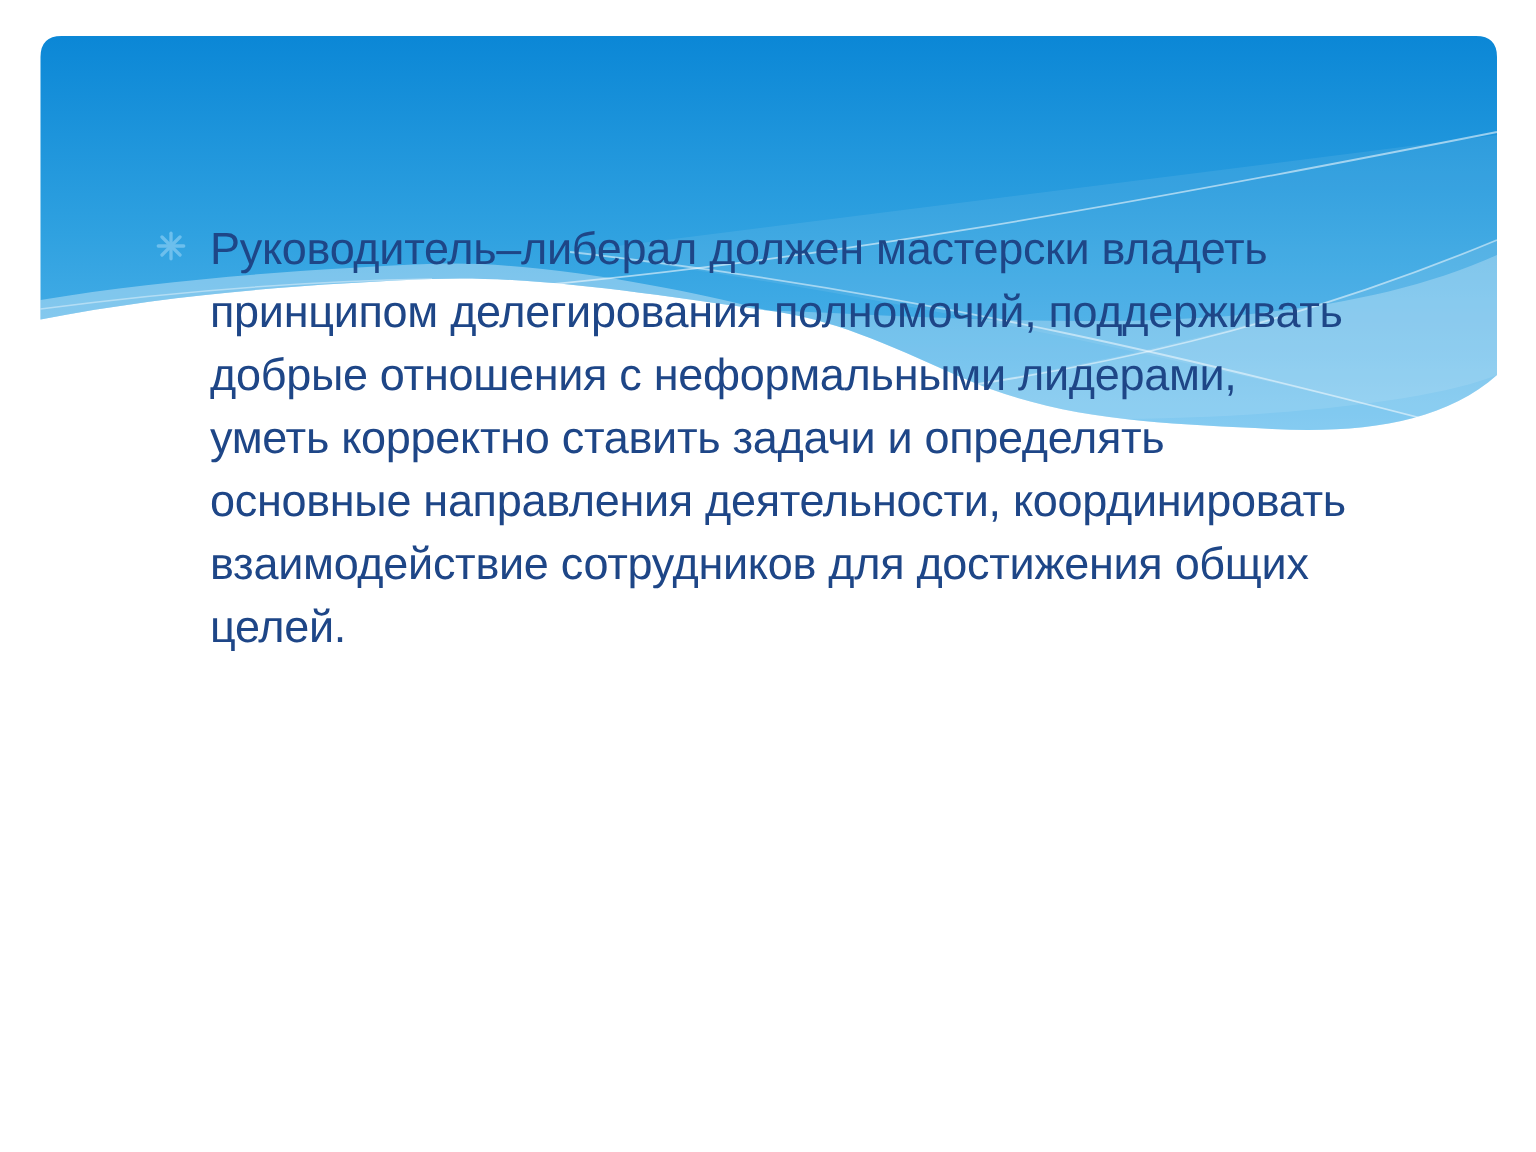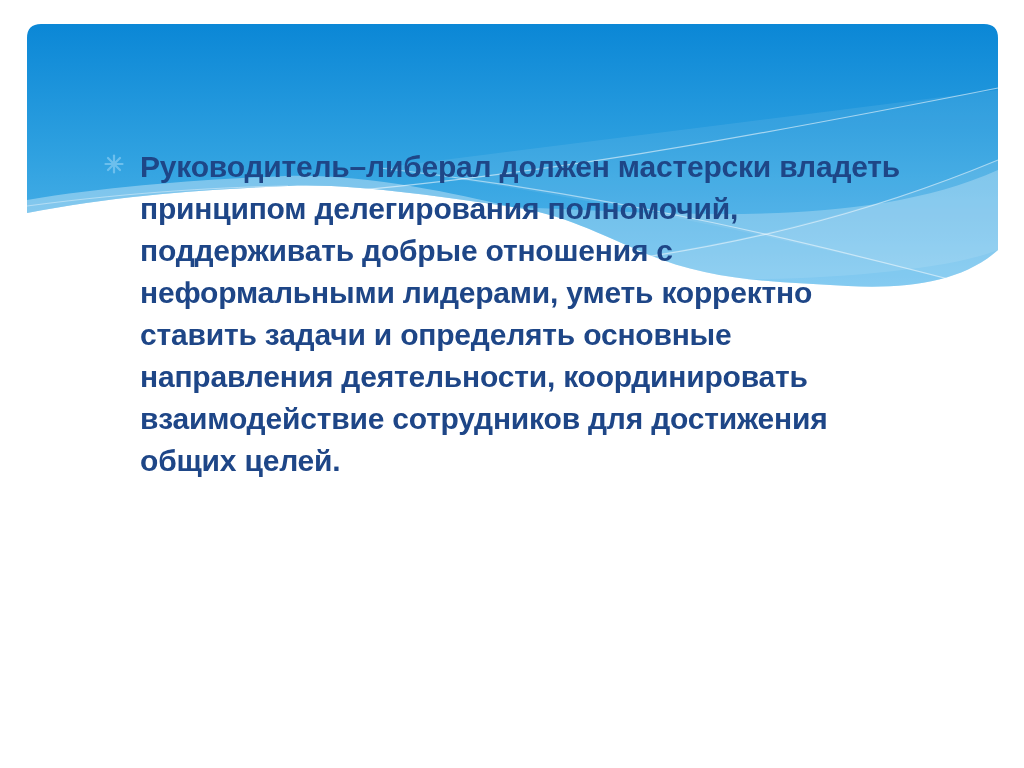--- a/index.html
+++ b/index.html
@@ -18,21 +18,20 @@
   .bg-svg {
     position: absolute;
     inset: 0;
     display: block;
   }
   .content {
     position: absolute;
     left: 103px;
     top: 146px;
     width: 800px;
-    font-weight: bold;
   }
   .bullet-row {
     position: relative;
   }
   .bullet-marker {
     position: absolute;
     left: 0;
     top: 7px;
     width: 22px;
     height: 22px;

